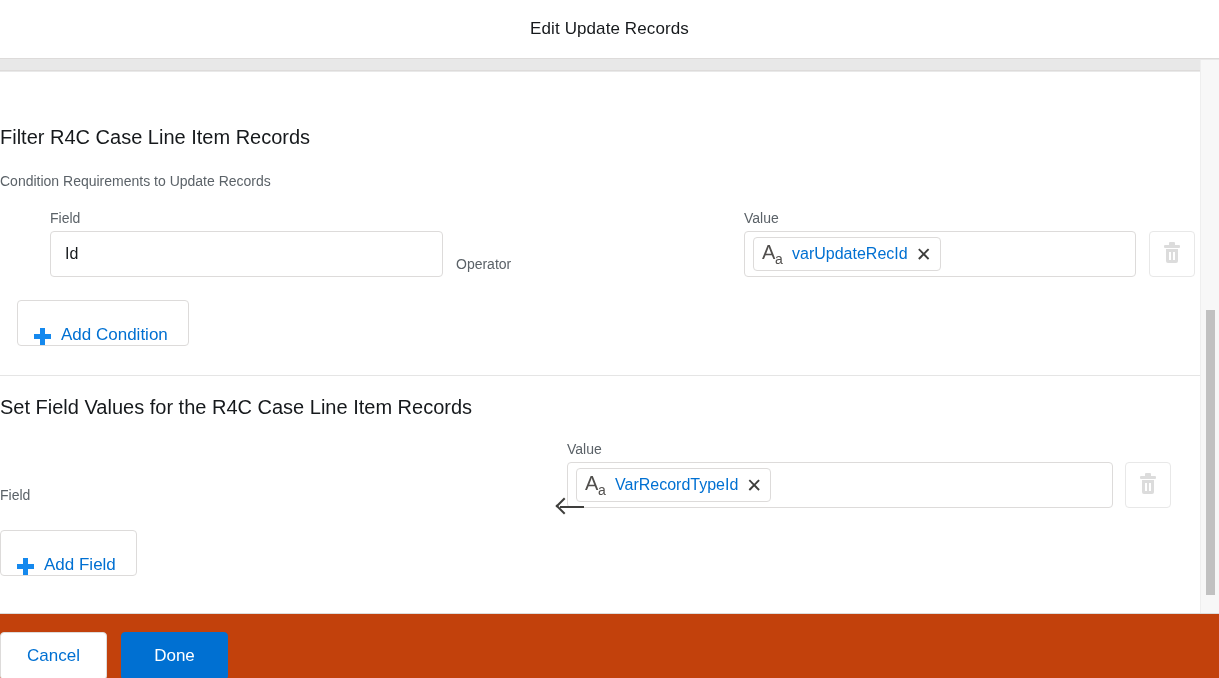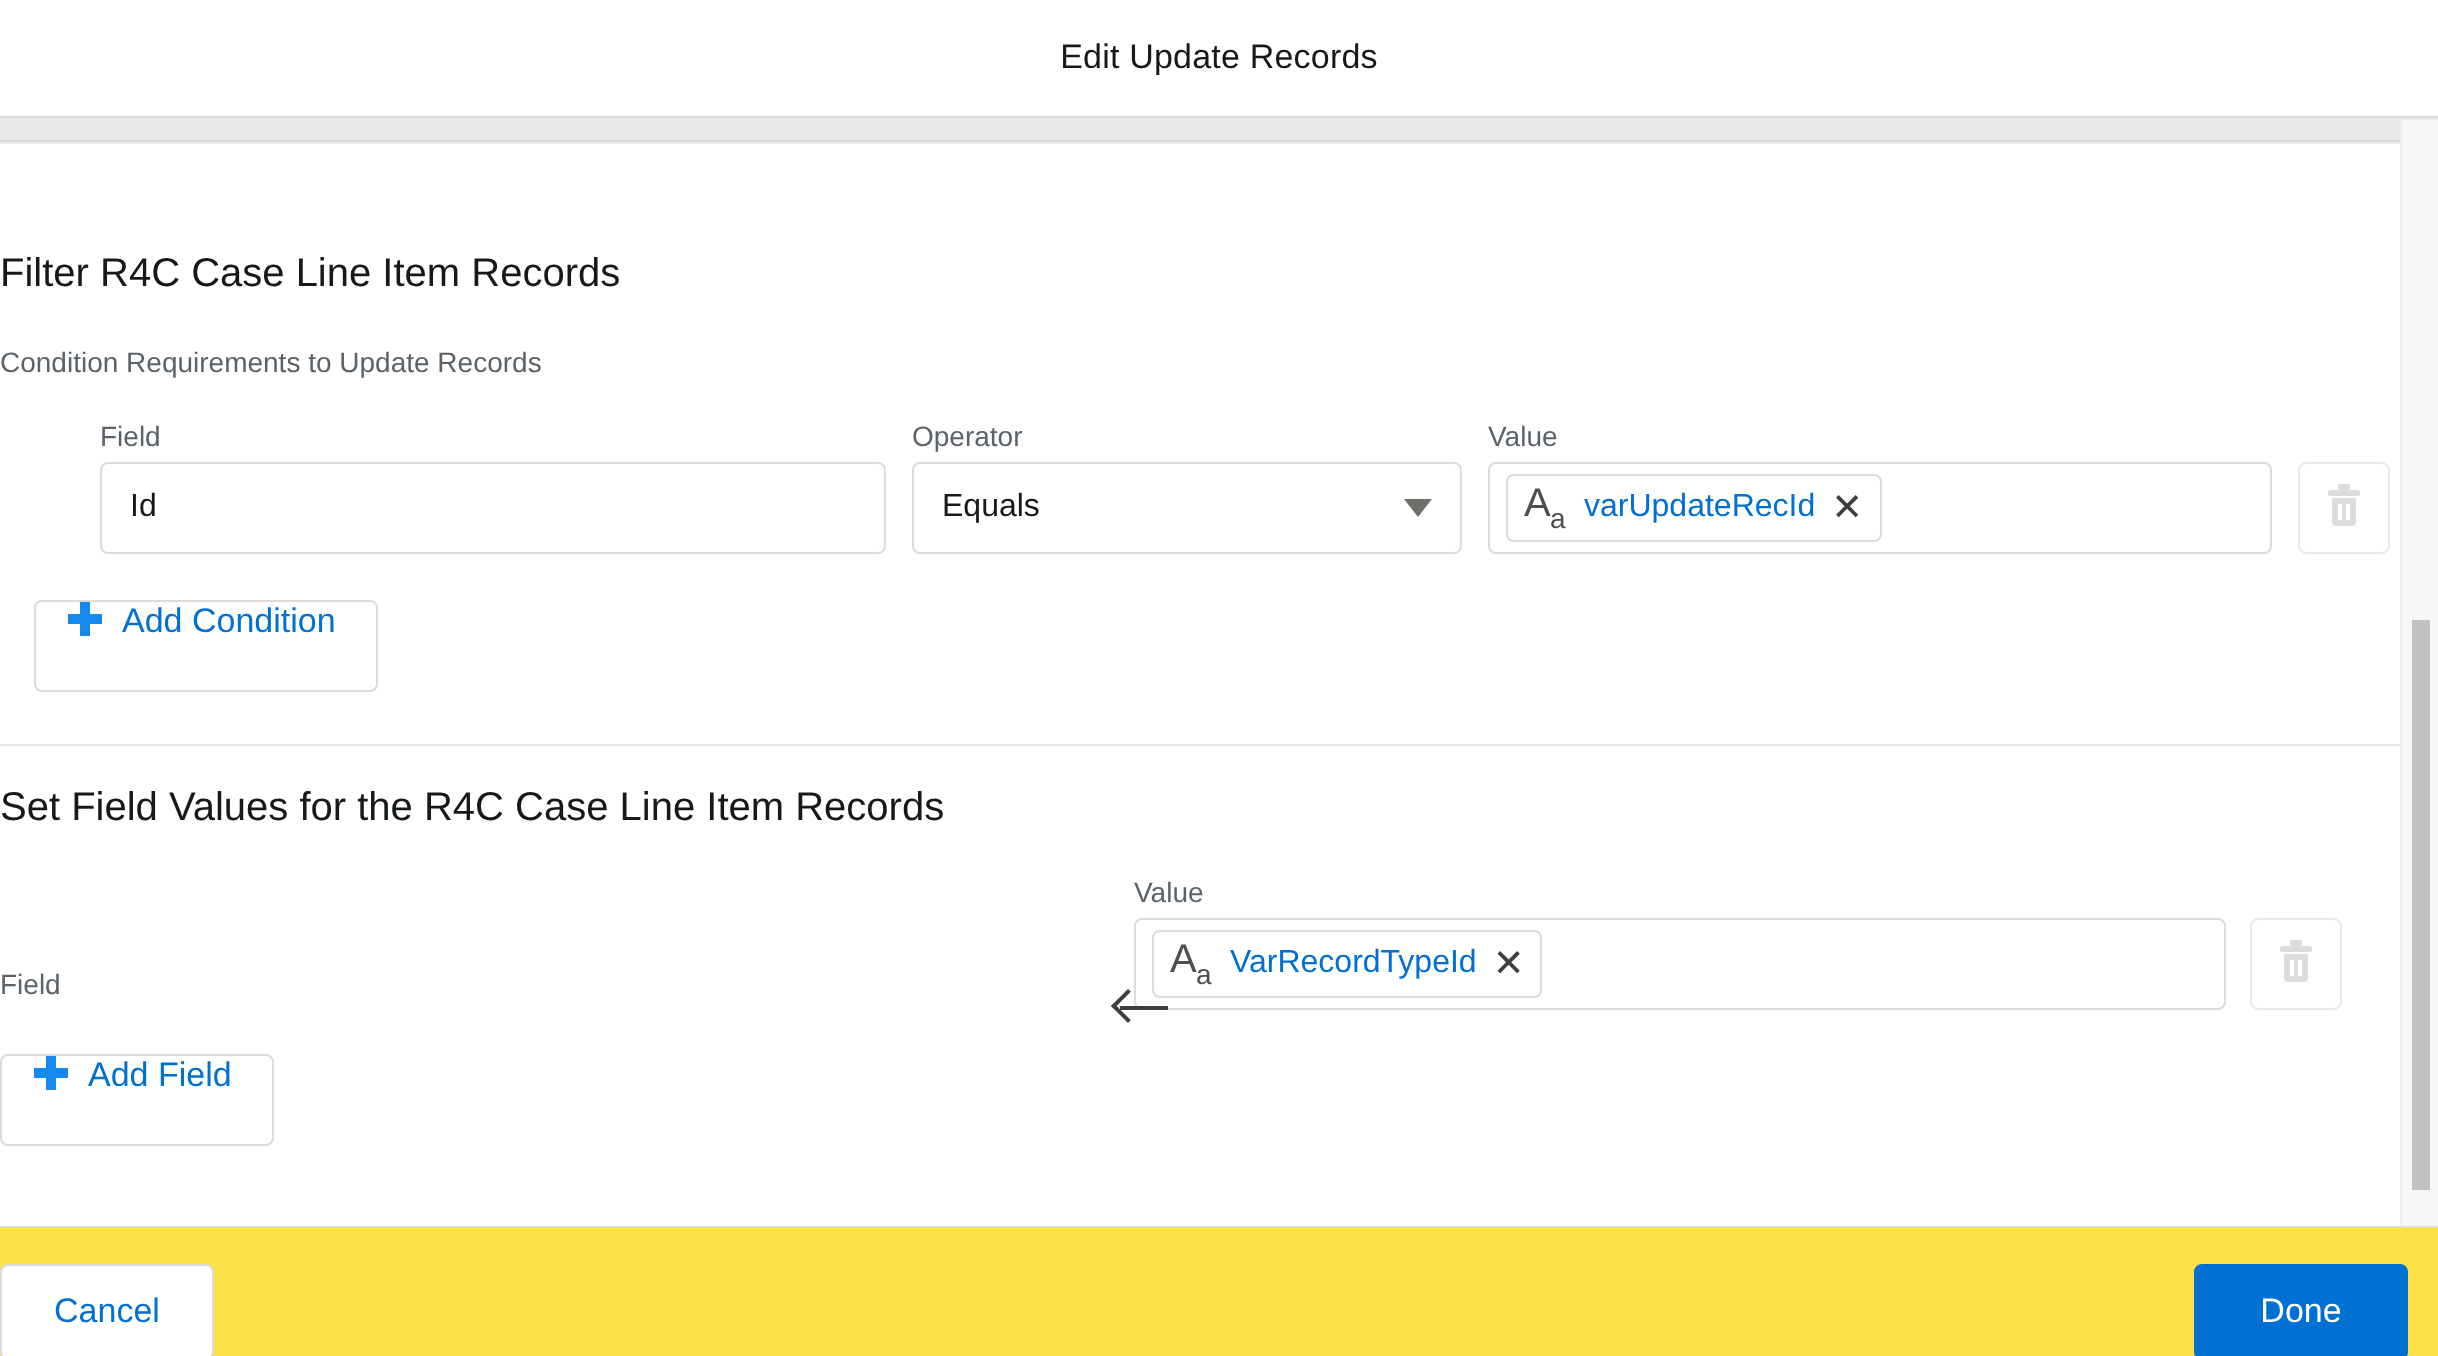--- a/index.html
+++ b/index.html
@@ -195,21 +195,21 @@
   .trash .can::after {
     content: ""; position: absolute; top: 3px;
     width: 2px; height: 8px; background: #ffffff;
   }
   .trash .can::before { left: 3px; }
   .trash .can::after  { left: 7px; }
 
   
   .add-btn {
     display: inline-flex;
-    align-items: flex-start;
+    align-items: flex-end;
     gap: 10px;
     height: 46px;
     padding: 0 20px 0 16px;
     border: 1px solid #dddbda;
     border-radius: 4px;
     background: #ffffff;
     color: #0070d2;
     font-size: 17px;
     cursor: pointer;
   }
@@ -246,25 +246,25 @@
     background: #e5e5e5;
     width: 1240px;
   }
 
   
   .modal-footer {
     position: absolute;
     left: 0; bottom: 0;
     width: 1219px;
     height: 65px;
-    background: #fde047;
+    background: #c2410c;
     border-top: 1px solid #dcdcdc;
     display: flex;
     align-items: flex-end;
-    justify-content: space-between;
+    justify-content: flex-start;
     gap: 14px;
     padding: 0 15px 0 0;
   }
   .btn {
     height: 48px;
     min-width: 107px;
     border-radius: 4px;
     font-size: 17px;
     display: inline-flex;
     align-items: center;
@@ -326,24 +326,20 @@
 
           <div style="width:393px;">
             <div class="field-label">Field</div>
             <div class="input-box">
               <span>Id</span>
             </div>
           </div>
 
           <div style="width:275px;">
             <div class="field-label">Operator</div>
-            <div class="input-box combobox">
-              <span>Equals</span>
-              <span class="caret"></span>
-            </div>
           </div>
 
           <div style="width:392px;">
             <div class="field-label">Value</div>
             <div class="pill-input">
               <span class="pill">
                 <span class="pill-icon">
                   <span class="big-a">A</span>
                     <span class="small-a">a</span>
                 </span>

